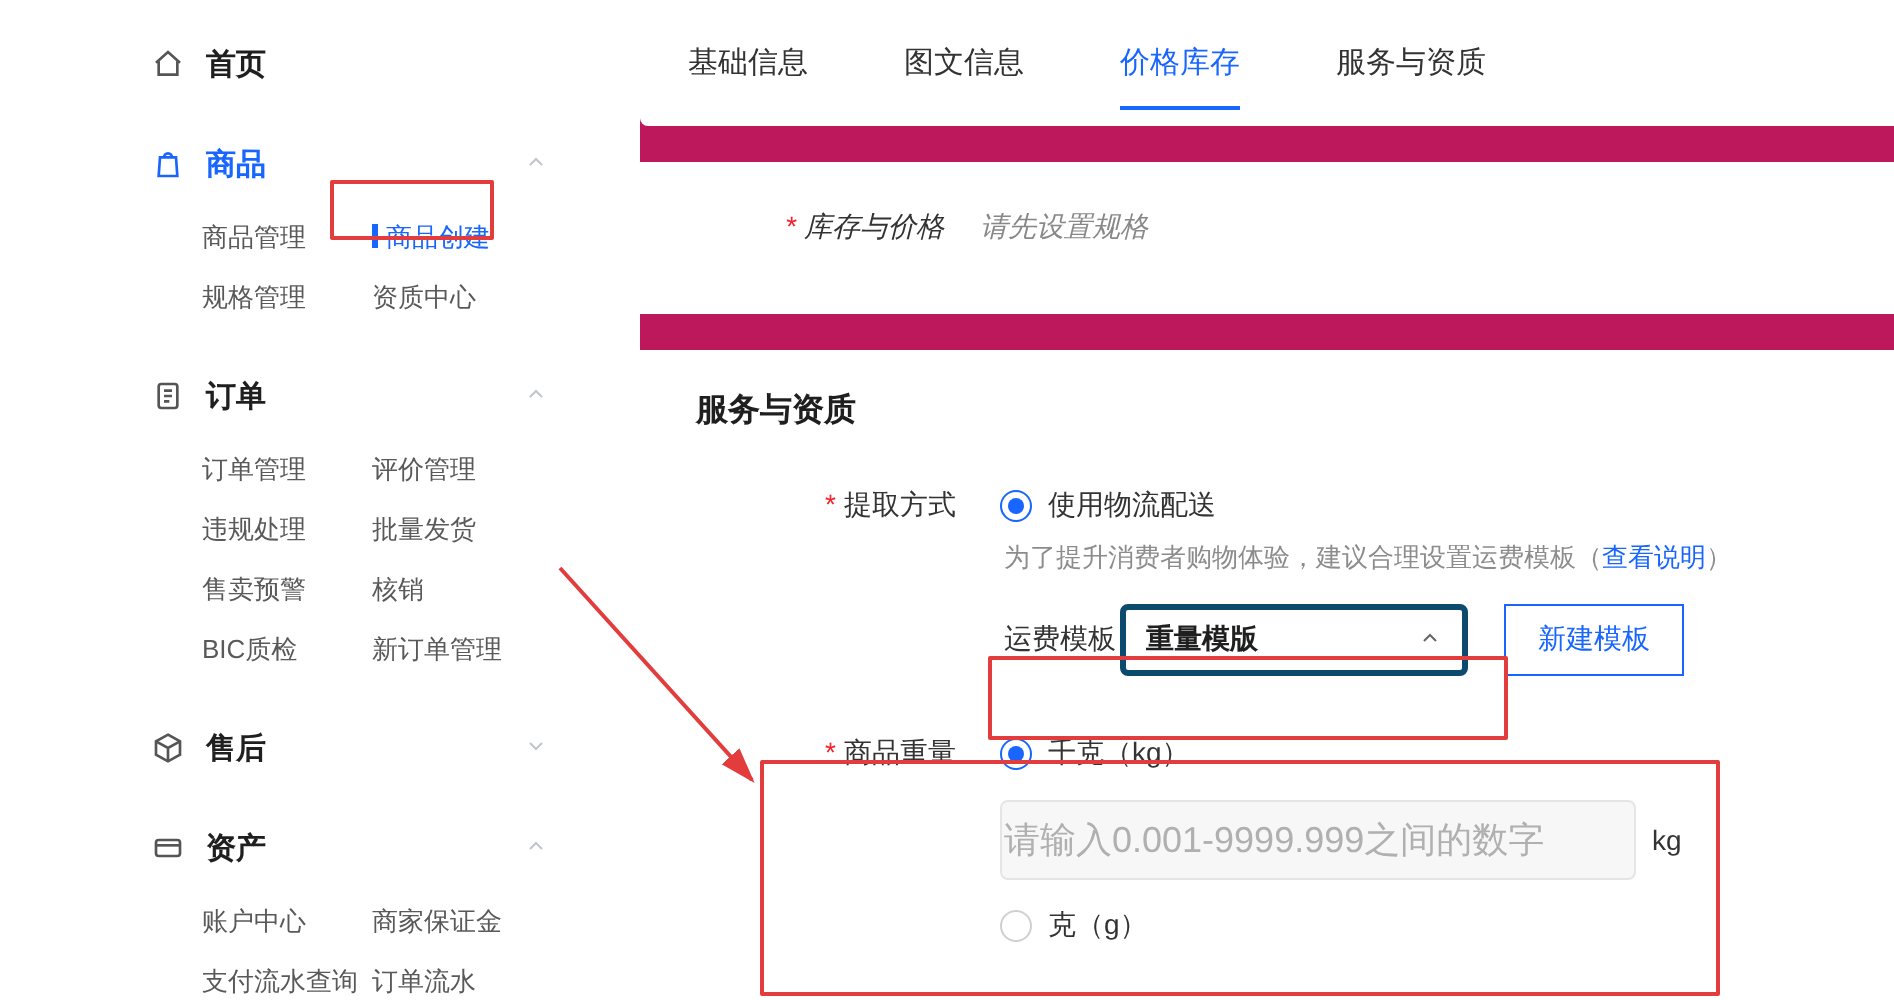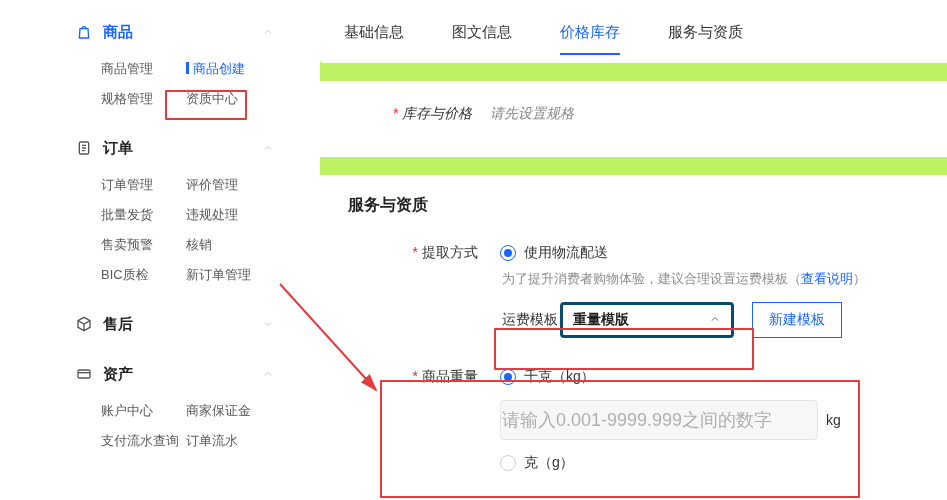--- a/index.html
+++ b/index.html
@@ -83,21 +83,21 @@
     border-radius: 1px;
     pointer-events: none;
   }
 
   .main {
     position: absolute;
     left: 320px;
     top: 0;
     right: 0;
     bottom: 0;
-    background: #bef264;
+    background: #be185d;
   }
   .tabs {
     background: #fff;
     height: 63px;
     display: flex;
     align-items: center;
     padding-left: 24px;
     gap: 48px;
     border-bottom-left-radius: 4px;
   }
@@ -259,20 +259,31 @@
     left: 278px;
     top: 282px;
     pointer-events: none;
   }
 </style>
 </head>
 <body>
 
 <div class="sidebar">
 
+  <div class="side-group">
+    <div class="side-head norm">
+      <span class="icon">
+        <svg width="16" height="16" viewBox="0 0 24 24" fill="none" stroke="currentColor" stroke-width="2">
+            <path d="M3 11l9-8 9 8"></path>
+            <path d="M5 10v10h14V10"></path>
+          </svg>
+      </span>
+      <span>首页</span>
+    </div>
+  </div>
 
   <div class="side-group">
     <div class="side-head active">
       <span class="icon">
         <svg width="16" height="16" viewBox="0 0 24 24" fill="none" stroke="currentColor" stroke-width="2">
             <path d="M6 7h12l1 14H5L6 7z"></path>
             <path d="M9 7a3 3 0 016 0"></path>
           </svg>
       </span>
       <span>商品</span>
@@ -301,22 +312,22 @@
       <span>订单</span>
       <span class="chev">
         <svg width="12" height="12" viewBox="0 0 24 24" fill="none" stroke="currentColor" stroke-width="2">
             <path d="M6 15l6-6 6 6"></path>
           </svg>
       </span>
     </div>
     <div class="side-sub">
       <a>订单管理</a>
       <a>评价管理</a>
+      <a>违规处理</a>
       <a>批量发货</a>
-      <a>违规处理</a>
       <a>售卖预警</a>
       <a>核销</a>
       <a>BIC质检</a>
       <a>新订单管理</a>
     </div>
   </div>
 
   <div class="side-group">
     <div class="side-head">
       <span class="icon">

